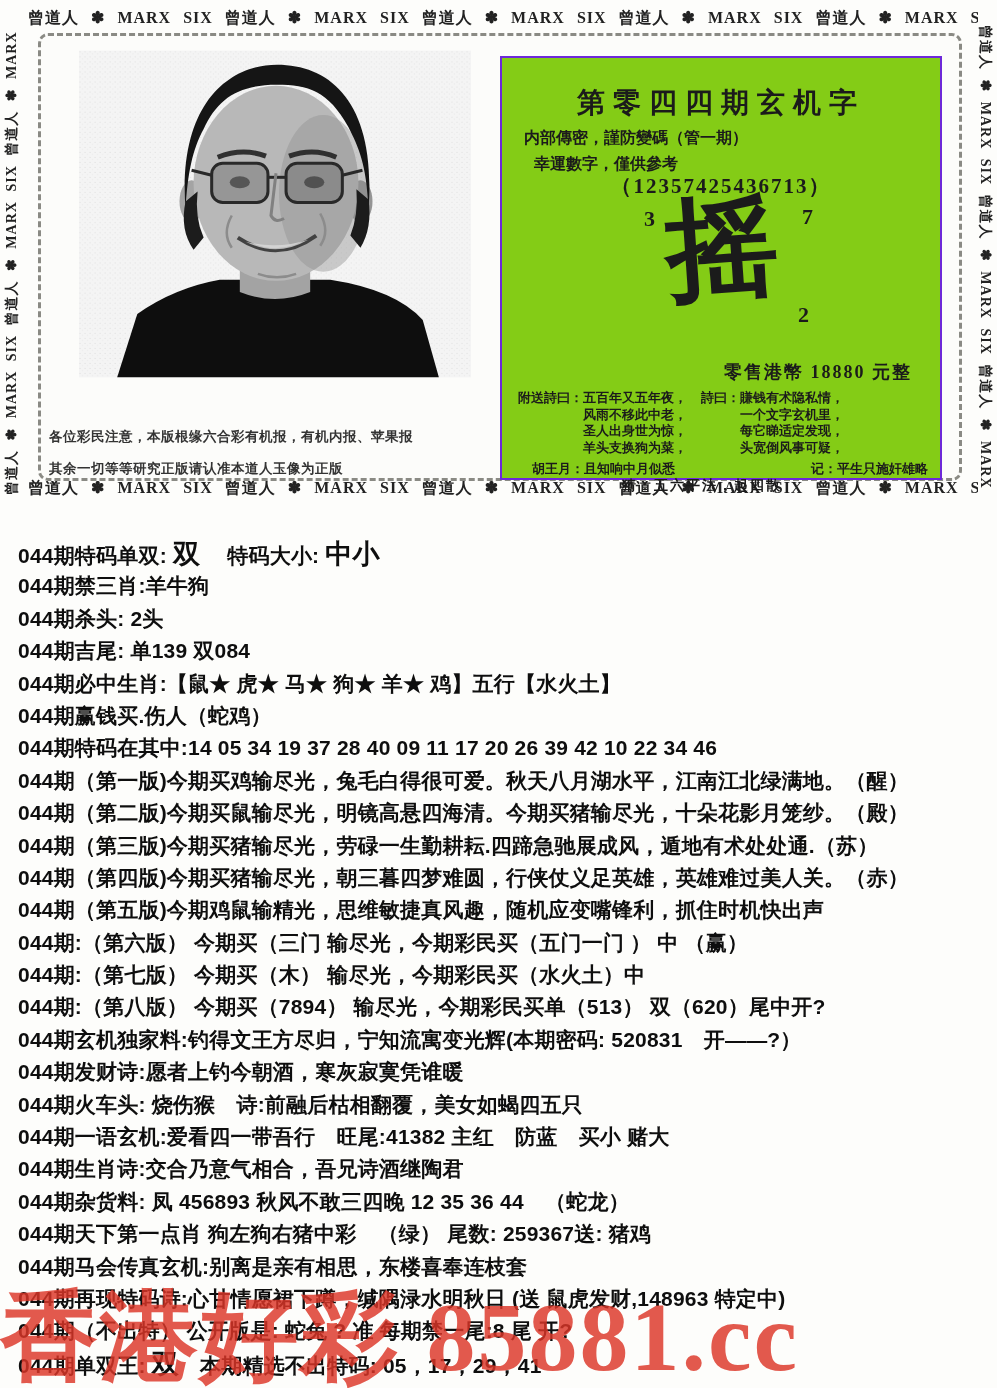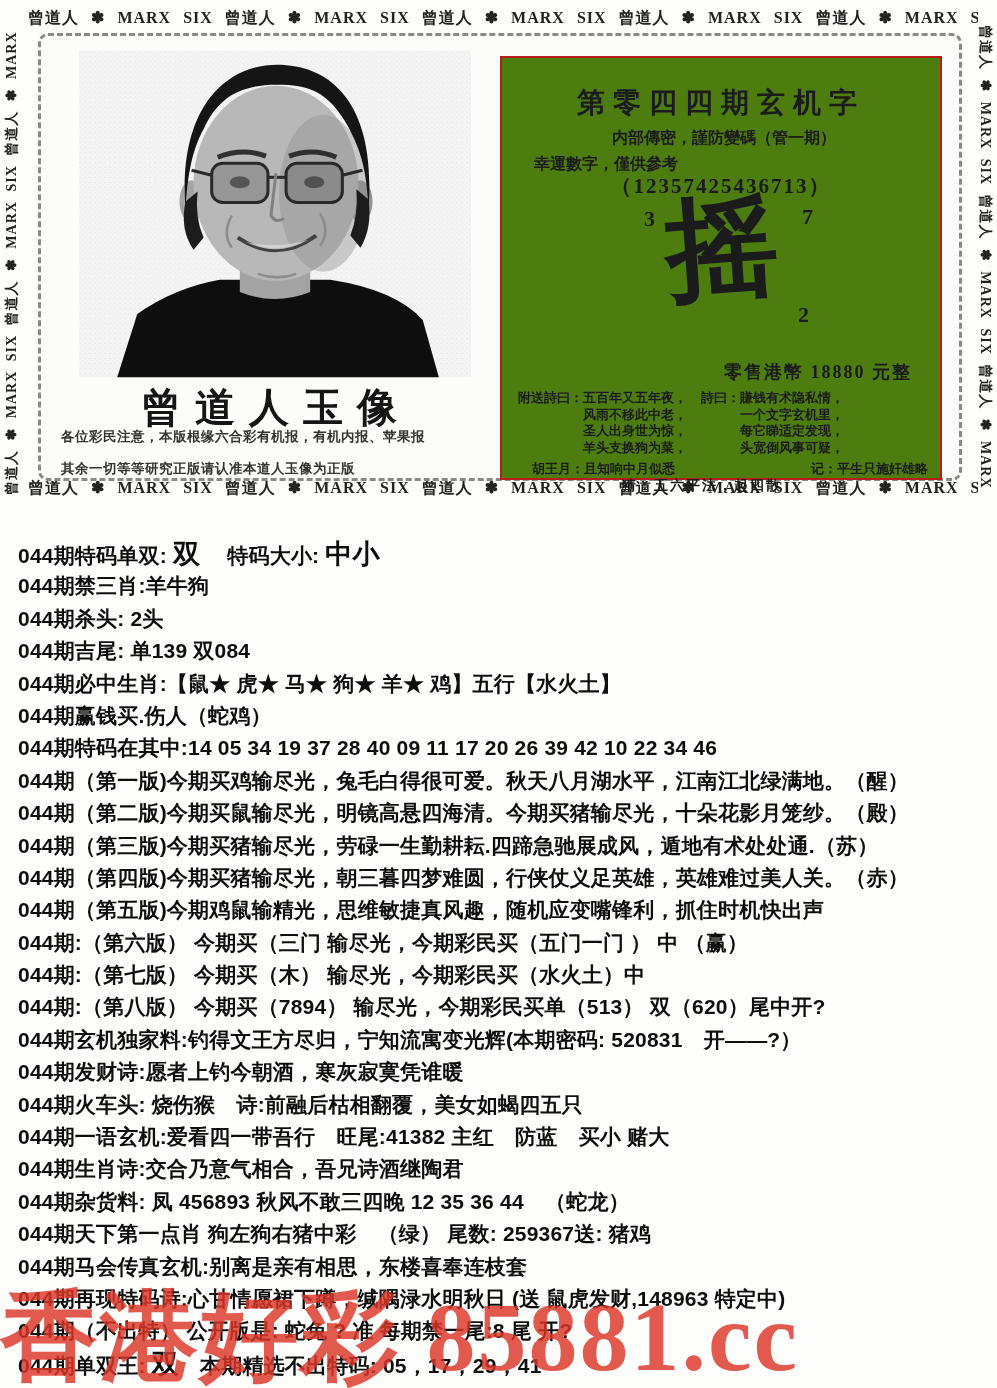--- a/index.html
+++ b/index.html
@@ -24,30 +24,30 @@
 
   
   #photo{position:absolute;left:38px;top:14px;width:392px;height:328px;
          filter:grayscale(1) contrast(1.08);}
   #photo svg{display:block;width:100%;height:100%;}
 
   #photo-caption{position:absolute;left:30px;top:344px;width:410px;text-align:center;
                  font-family:"Liberation Serif",serif;font-weight:bold;font-size:40px;
                  letter-spacing:14px;color:#151515;}
   .notice{position:absolute;left:8px;width:452px;font-family:"Liberation Serif",serif;
-          font-weight:bold;font-size:13.5px;color:#333;letter-spacing:0.5px;white-space:nowrap;overflow:hidden;margin-left:12px;}
+          font-weight:bold;font-size:13.5px;color:#333;letter-spacing:0.5px;white-space:nowrap;overflow:hidden;}
   #notice1{top:392px;}
   #notice2{top:424px;}
 
   
   #panel{position:absolute;left:459px;top:20px;width:438px;height:420px;
-         border:2px solid #b91c1c;background:#4d7c0f;font-family:"Liberation Serif",serif;color:#1b1b1b;text-decoration:underline;}
+         border:2px solid #6d28d9;background:#84cc16;font-family:"Liberation Serif",serif;color:#1b1b1b;text-decoration:underline;}
   #panel-title{position:absolute;top:26px;left:0;width:100%;text-align:center;
                font-size:28px;font-weight:bold;letter-spacing:8px;}
-  #panel-row1{position:absolute;top:70px;left:22px;right:16px;display:flex;justify-content:center;
+  #panel-row1{position:absolute;top:70px;left:22px;right:16px;display:flex;justify-content:flex-start;
               font-size:16px;font-weight:bold;}
   #panel-row2{position:absolute;top:96px;left:32px;font-size:16px;font-weight:bold;}
   #lucky-numbers{position:absolute;top:114px;left:0;width:100%;text-align:center;
                  font-size:21px;font-weight:bold;letter-spacing:2px;}
   #big-char{position:absolute;top:130px;left:110px;width:220px;height:130px;text-align:center;
             font-size:112px;font-weight:bold;line-height:120px;transform:rotate(-4deg);}
   .corner-num{position:absolute;font-size:22px;font-weight:bold;font-family:"Liberation Serif",serif;}
   #num-tl{top:148px;left:142px;}
   #num-tr{top:146px;left:300px;}
   #num-b{top:244px;left:296px;}
@@ -123,21 +123,20 @@
 
         <path d="M196,122 L191,164 Q195,172 204,167" stroke="#8a8071" stroke-width="3" fill="none"></path>
 
         <path d="M158,186 Q197,212 236,184" stroke="#4e463a" stroke-width="4" fill="none"></path>
         <path d="M166,190 Q197,206 228,188 Q197,198 166,190 Z" fill="#d8d2c6" opacity="0.8"></path>
         <path d="M152,164 Q142,182 152,196 M240,162 Q250,180 240,194" stroke="#938a7b" stroke-width="2.5" fill="none"></path>
         <path d="M178,222 Q197,229 216,222" stroke="#938a7b" stroke-width="2.5" fill="none"></path>
       </svg>
     </div>
 
-    <div id="photo-caption">曾道人玉像</div>
     <div class="notice" id="notice1">各位彩民注意，本版根缘六合彩有机报，有机内报、苹果报</div>
     <div class="notice" id="notice2">其余一切等等研究正版请认准本道人玉像为正版</div>
 
     <div id="panel">
       <div id="panel-title">第零四四期玄机字</div>
       <div id="panel-row1">
         <span>内部傳密，謹防變碼</span>
         <span>（管一期）</span>
       </div>
       <div id="panel-row2">幸運數字，僅供參考</div>

